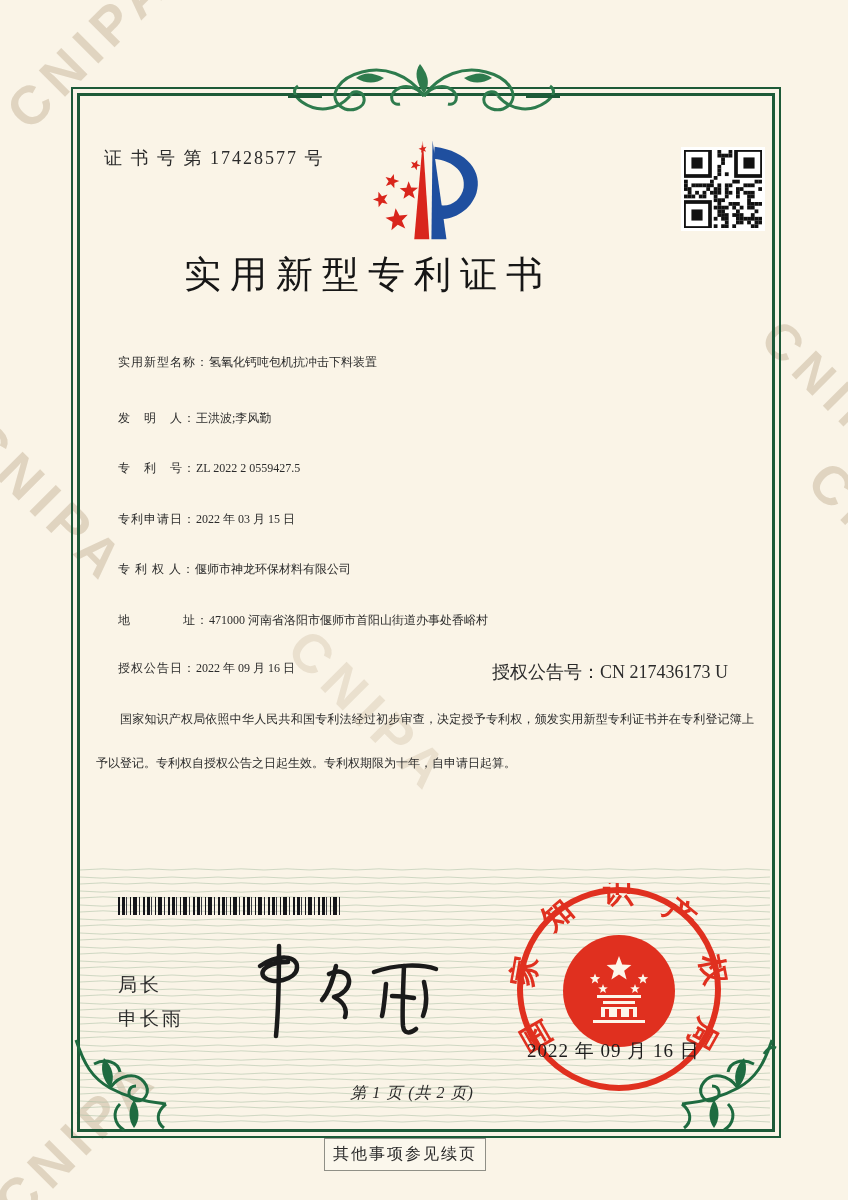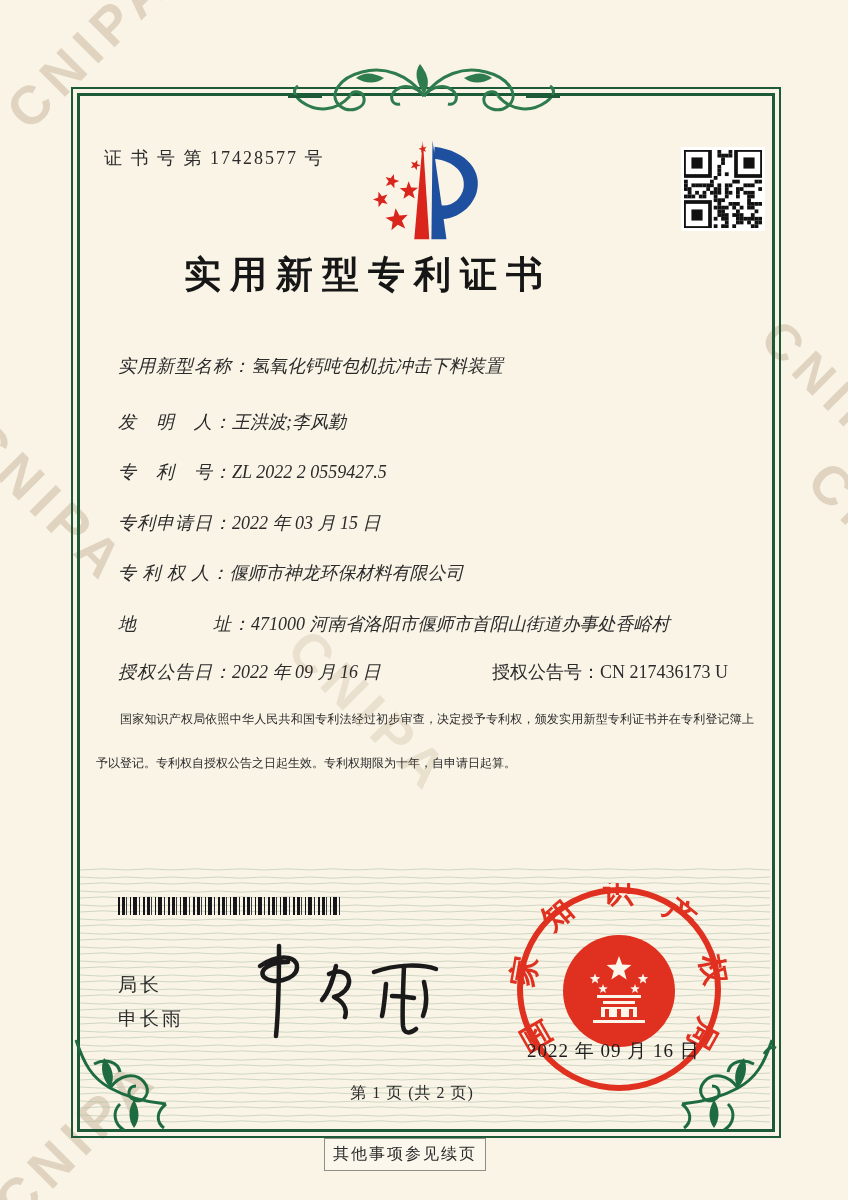--- a/index.html
+++ b/index.html
@@ -37,24 +37,24 @@
   
   #guilloche{position:absolute;left:80px;top:866px;width:690px;height:260px;}
   
   .cert-no{
     position:absolute;left:104px;top:146px;font-size:18px;letter-spacing:2px;
   }
   .logo{position:absolute;left:358px;top:134px;width:134px;height:118px;}
   .qr{position:absolute;left:681px;top:147px;width:78px;height:78px;background:#fff;padding:3px;}
   .title{
     position:absolute;left:0;top:250px;width:736px;text-align:center;
-    font-size:37px;font-weight:bold;letter-spacing:9px;color:#161616;
-  }
-  
-  .field{position:absolute;left:118px;font-size:18px;white-space:nowrap;font-style:italic;}
+    font-size:37px;font-weight:normal;letter-spacing:9px;color:#161616;
+  }
+  
+  .field{position:absolute;left:118px;font-size:12px;white-space:nowrap;}
   .field .lbl{letter-spacing:1px;}
   .f0{top:354px;} .f1{top:410px;} .f2{top:460px;} .f3{top:511px;}
   .f4{top:561px;} .f5{top:612px;text-align:right;} .f6{top:660px;}
   .grant-no{position:absolute;left:452px;top:660px;font-size:18px;white-space:nowrap;margin-left:40px;}
   
   .paras{
     position:absolute;left:96px;top:697px;width:658px;
     font-size:12px;line-height:44px;text-align:justify;
   }
   .paras p{margin:0;text-indent:2em;}
@@ -72,21 +72,21 @@
   .official-title{position:absolute;left:118px;top:972px;font-size:19px;letter-spacing:3px;}
   .official-name{position:absolute;left:118px;top:1006px;font-size:19px;letter-spacing:3px;}
   .signature{position:absolute;left:232px;top:938px;width:215px;height:105px;}
   .seal{position:absolute;left:497px;top:883px;width:244px;height:212px;}
   .seal-date{
     position:absolute;left:527px;top:1038px;width:235px;font-size:19px;
     letter-spacing:1px;color:#1d1d1d;white-space:nowrap;
   }
   .page-no{
     position:absolute;left:0;top:1083px;width:824px;text-align:center;
-    font-size:16px;letter-spacing:1px;
+    font-size:16px;letter-spacing:1px;font-style:italic;
   }
   .foot-note{
     position:absolute;left:324px;top:1138px;
     border:1px solid #8f8f86;background:#fbf7ec;
     padding:5px 8px;font-size:16px;letter-spacing:2px;
   }
   svg{display:block;}
 </style>
 </head>
 <body>

